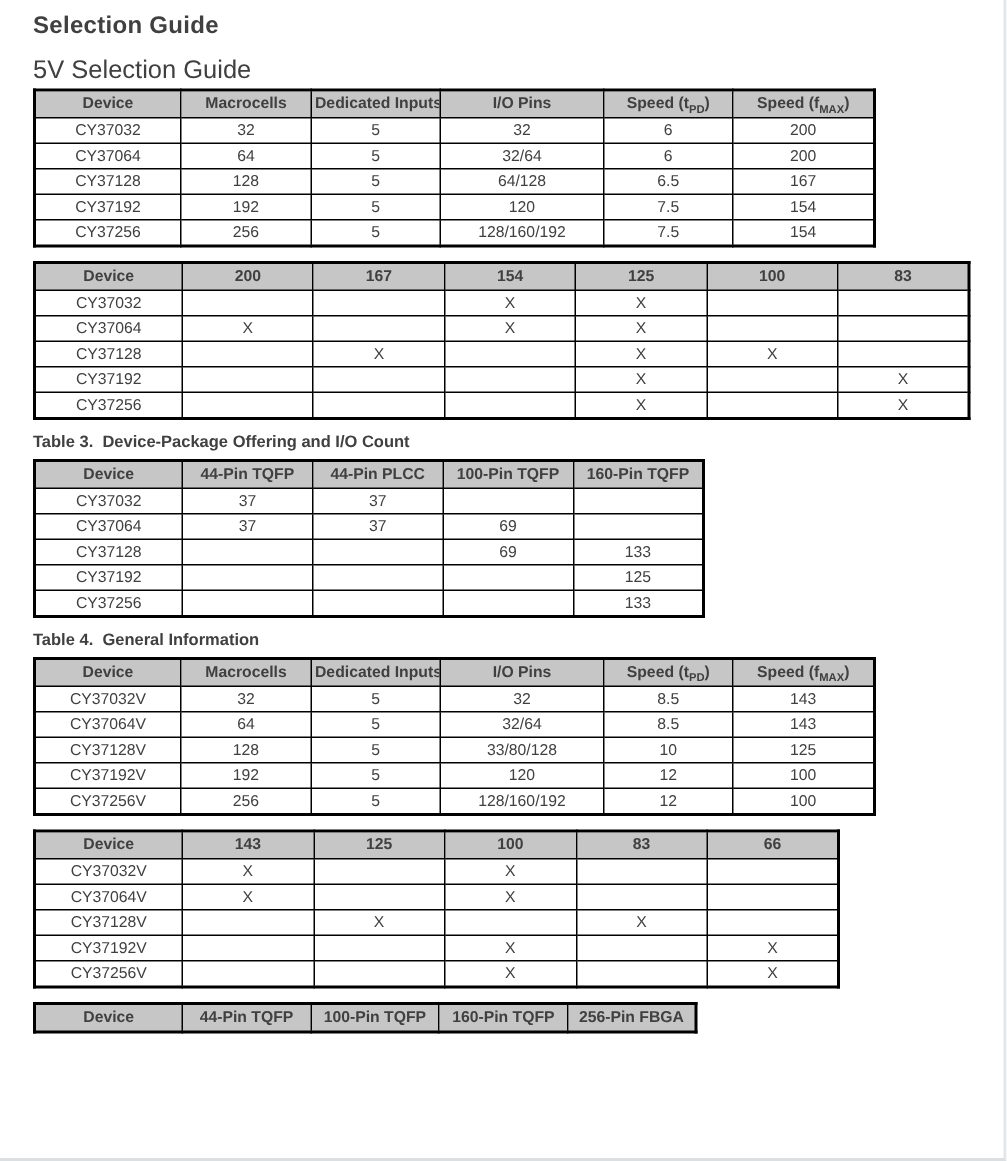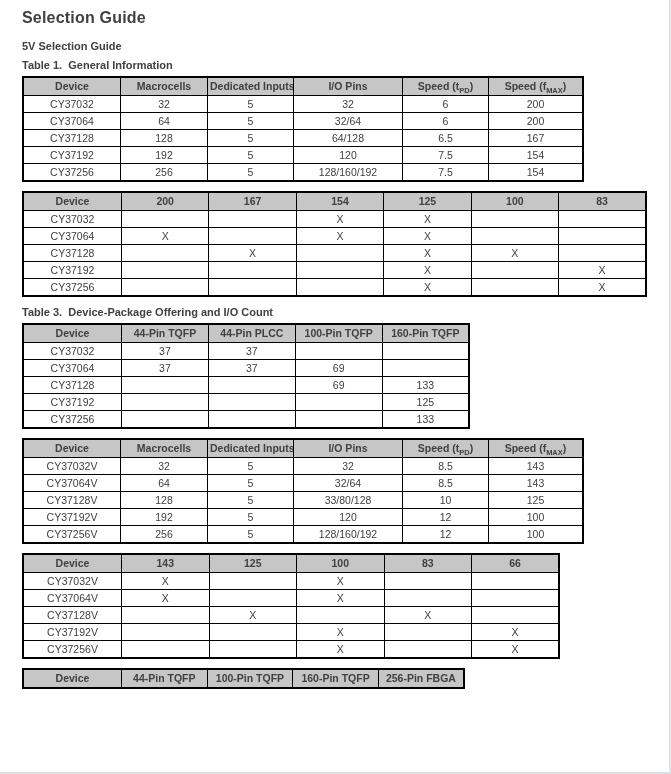--- a/index.html
+++ b/index.html
@@ -13,21 +13,21 @@
     border-bottom:2px solid #dcdfe1;
     font-family:"Liberation Sans","DejaVu Sans",sans-serif;
     color:#404040;
     overflow:hidden;
   }
   .page-title{
     font-size:16px;line-height:18px;font-weight:bold;
     margin:0 0 13px 0;letter-spacing:0.2px;
   }
   .section-heading{
-    font-size:11px;line-height:13px;font-weight:bold;
+    font-size:17px;line-height:13px;font-weight:normal;
     margin:10px 0 6px 0;
   }
   .section-heading.first{margin-top:0;}
   .caption{
     font-size:11px;line-height:13px;font-weight:bold;
     margin:0 0 4px 0;
     white-space:pre;
   }
   section{margin:0;}
   table.tbl{
@@ -73,21 +73,20 @@
 </head>
 <body>
 
 <div class="page">
 
   <h1 class="page-title">Selection Guide</h1>
 
   <h2 class="section-heading first">5V Selection Guide</h2>
 
   <section>
-    <div class="caption">Table 1.  General Information</div>
     <table class="tbl w-general">
         <thead>
           <tr>
             <th>Device</th>
             <th>Macrocells</th>
             <th>Dedicated Inputs</th>
             <th>I/O Pins</th>
             <th>Speed (t<sub>PD</sub>)</th>
             <th>Speed (f<sub>MAX</sub>)</th>
           </tr>
@@ -247,20 +246,21 @@
             <td></td>
             <td></td>
             <td>133</td>
           </tr>
         </tbody>
       </table>
   </section>
 
 
   <section>
+    <div class="caption">Table 4.  General Information</div>
     <table class="tbl w-general">
         <thead>
           <tr>
             <th>Device</th>
             <th>Macrocells</th>
             <th>Dedicated Inputs</th>
             <th>I/O Pins</th>
             <th>Speed (t<sub>PD</sub>)</th>
             <th>Speed (f<sub>MAX</sub>)</th>
           </tr>

